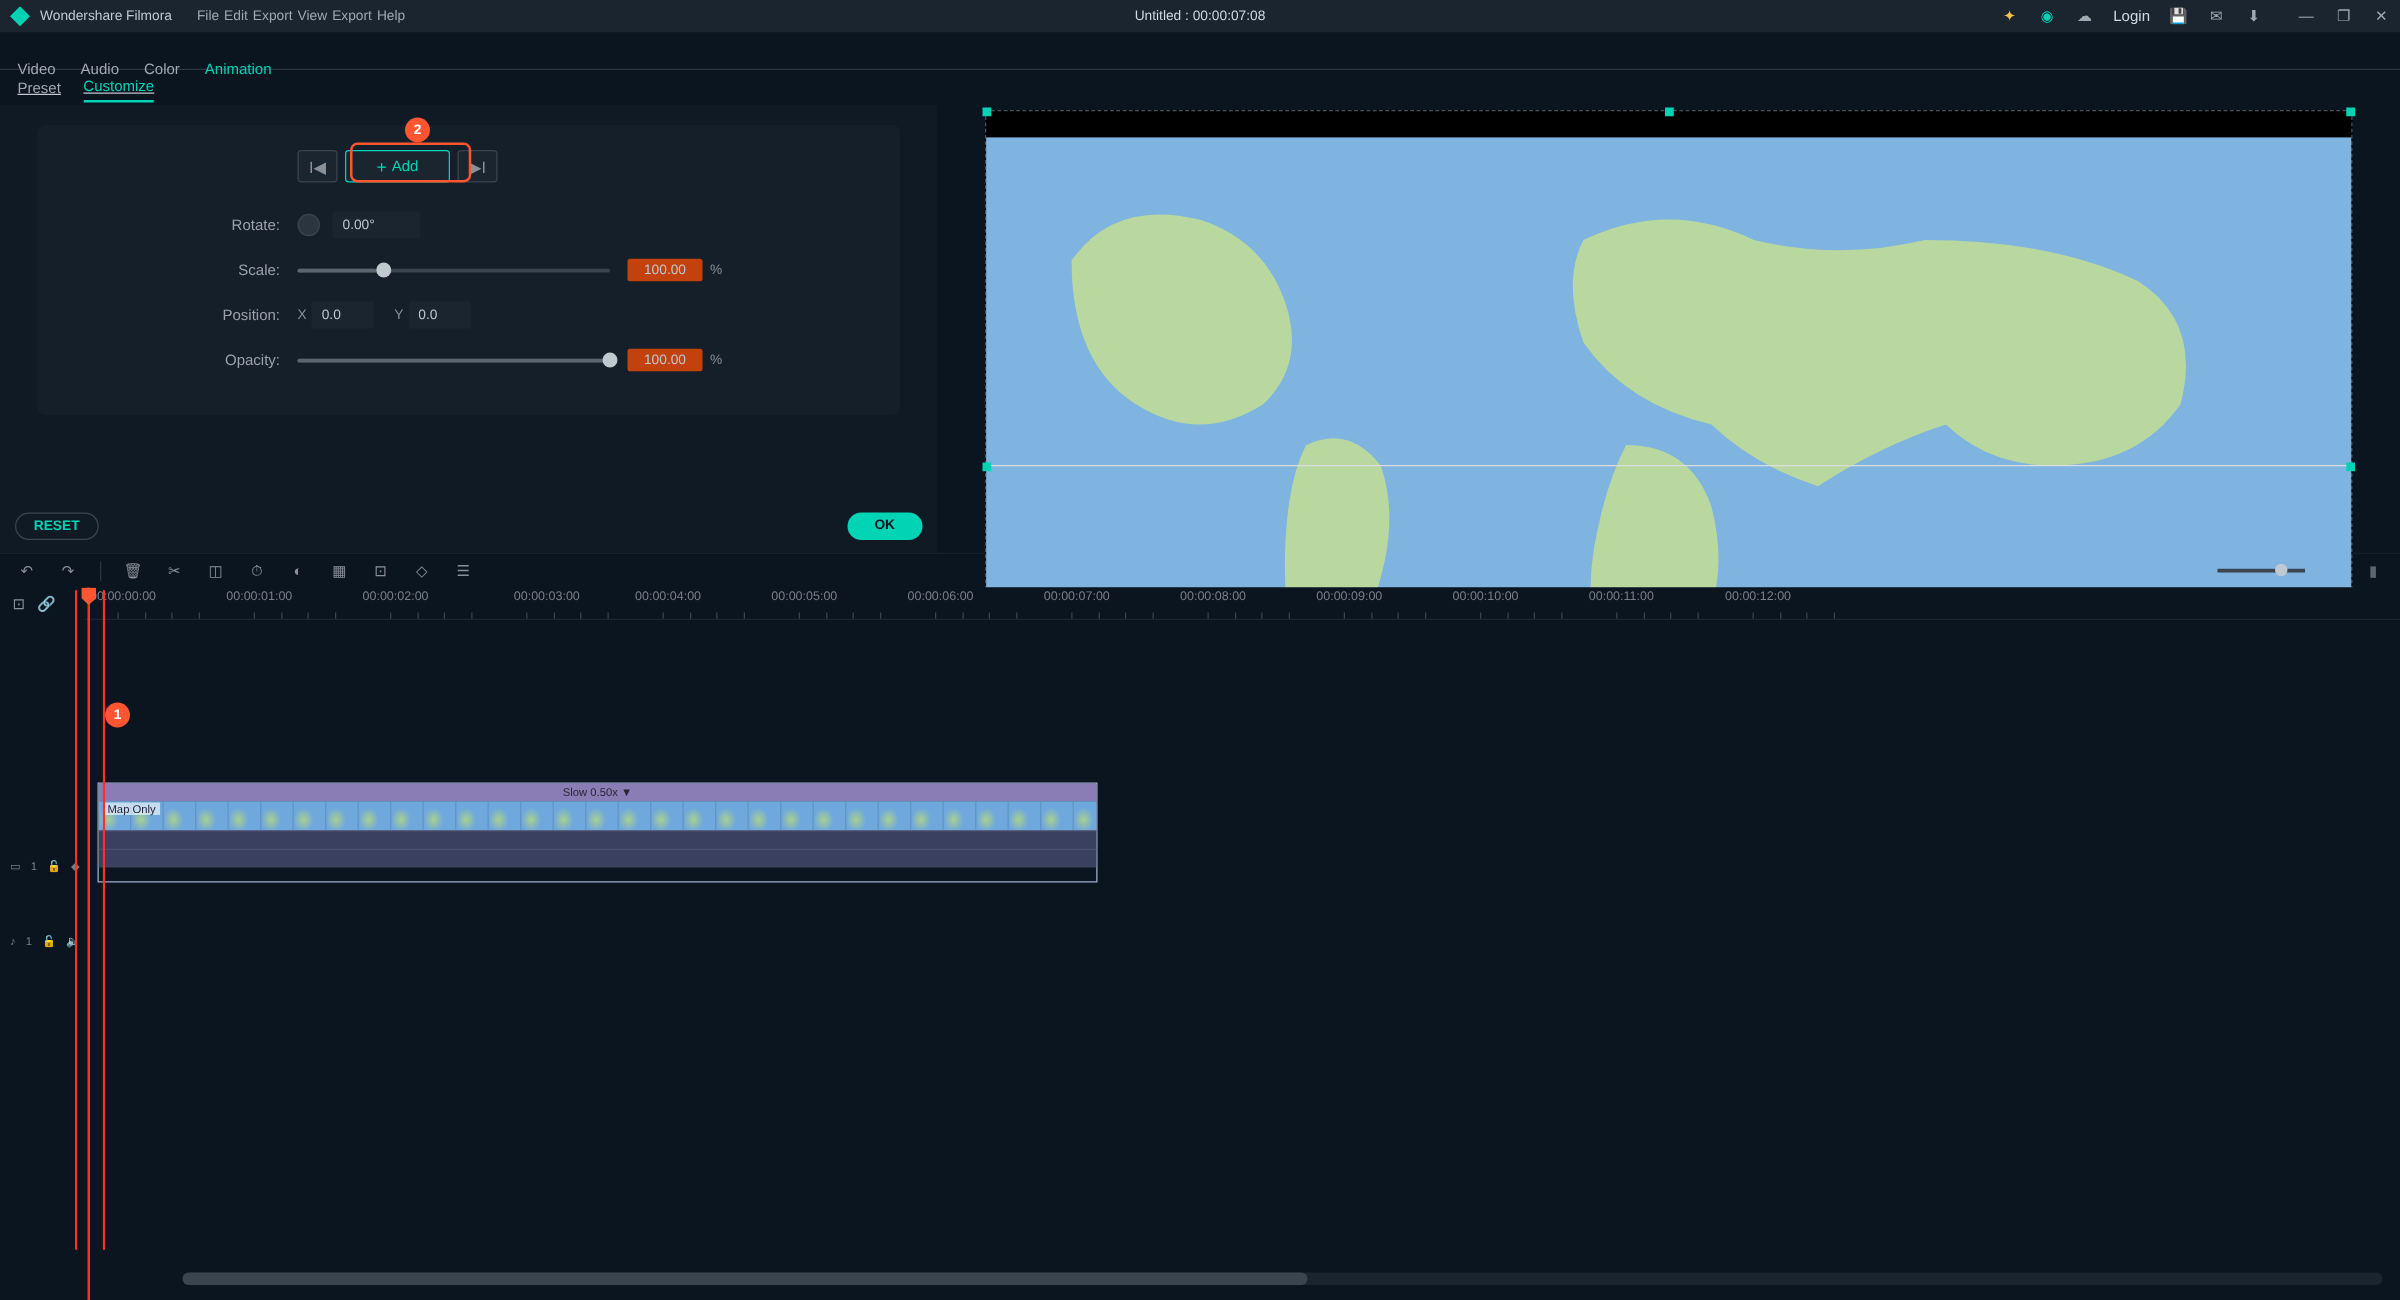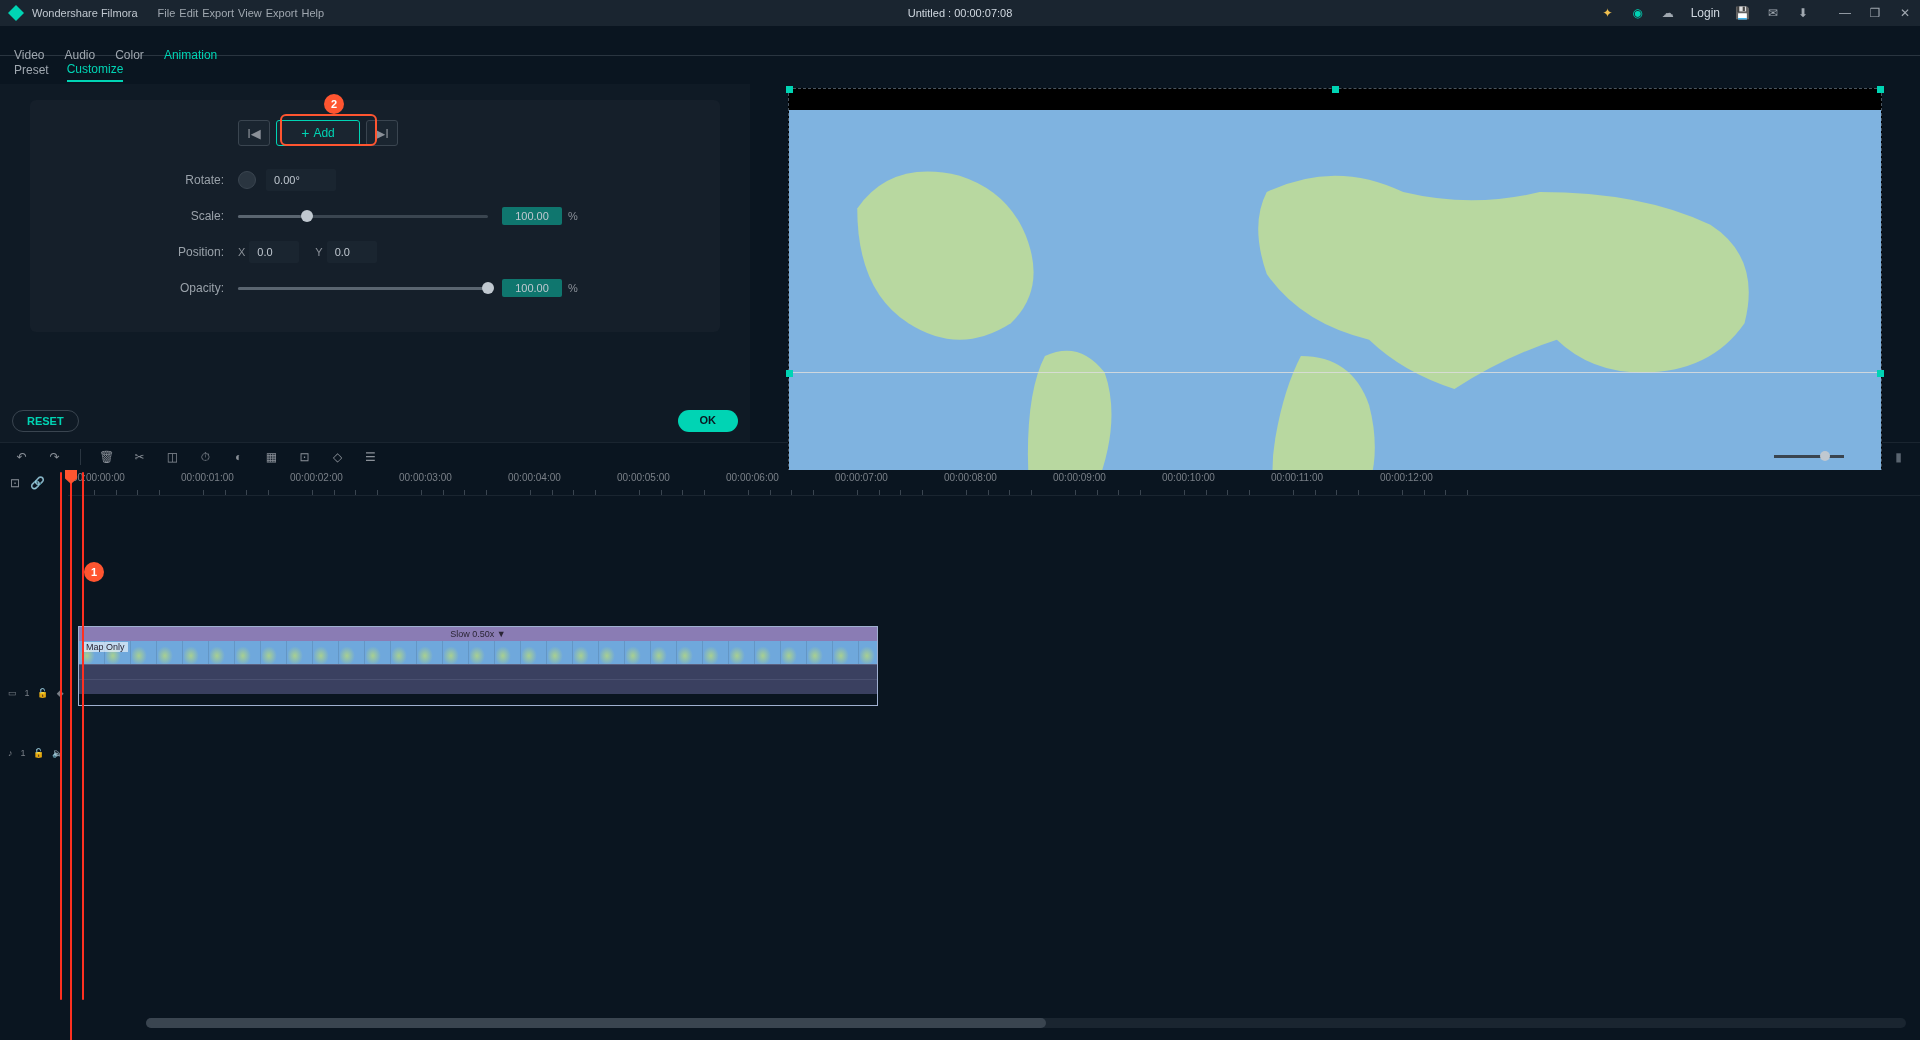--- a/index.html
+++ b/index.html
@@ -16,21 +16,21 @@
 .titlebar .right .icon { width: 14px; height: 14px; display: flex; align-items: center; justify-content: center; color: #a0a8b0; cursor: pointer; }
 .titlebar .right .login { font-size: 12px; color: #d0d8e0; }
 .win-controls { display: flex; gap: 16px; margin-left: 12px; }
 
 
 .tabs-row { height: 30px; background: #0a1520; display: flex; align-items: center; padding: 0 14px; gap: 20px; border-bottom: 1px solid #2a3540; }
 .tabs-row span { font-size: 12px; color: #a0a8b0; cursor: pointer; padding: 6px 0; margin-top: 28px; }
 .tabs-row span.active { color: #00d4b4; }
 
 
-.subtabs { height: 28px; background: #0a1520; display: flex; align-items: center; padding: 0 14px; gap: 18px; }
+.subtabs { height: 28px; background: #0a1520; display: flex; align-items: center; padding: 0 14px; gap: 18px; text-decoration: underline; }
 .subtabs span { font-size: 12px; color: #a0a8b0; cursor: pointer; padding: 4px 0; }
 .subtabs span.active { color: #00d4b4; border-bottom: 2px solid #00d4b4; }
 
 
 .main { display: flex; height: 358px; }
 .left-panel { width: 750px; background: #0f1a25; position: relative; }
 .right-panel { flex: 1; background: #0a1520; display: flex; flex-direction: column; position: relative; }
 
 
 .anim-box { margin: 16px 30px; background: #151f2a; border-radius: 6px; padding: 20px 30px 24px; position: relative; }
@@ -41,21 +41,21 @@
 .kf-add { width: 84px; height: 26px; background: #1a2530; border: 1px solid #00d4b4; border-radius: 3px; display: flex; align-items: center; justify-content: center; color: #00d4b4; cursor: pointer; font-size: 12px; gap: 4px; }
 .kf-add .plus { font-size: 14px; }
 
 .prop-row { display: flex; align-items: center; height: 32px; margin-bottom: 4px; }
 .prop-label { width: 178px; text-align: right; padding-right: 14px; font-size: 12px; color: #9aa2aa; }
 .prop-dial { width: 18px; height: 18px; border-radius: 50%; background: #2a3540; border: 1px solid #3a4550; margin-right: 10px; }
 .prop-input { width: 70px; height: 22px; background: #1a2530; border: none; color: #c0c8d0; font-size: 11px; padding: 0 8px; border-radius: 2px; }
 .slider-track { width: 250px; height: 3px; background: #3a4550; position: relative; margin-right: 14px; border-radius: 2px; }
 .slider-fill { position: absolute; left: 0; top: 0; height: 3px; background: #5a6570; border-radius: 2px; }
 .slider-thumb { position: absolute; top: -5px; width: 12px; height: 12px; background: #c0c8d0; border-radius: 50%; }
-.prop-value { width: 60px; text-align: center; font-size: 11px; background: #0f766e; padding: 3px 6px; border-radius: 2px; }
+.prop-value { width: 60px; text-align: center; font-size: 11px; background: #c2410c; padding: 3px 6px; border-radius: 2px; }
 .prop-unit { margin-left: 6px; font-size: 11px; color: #8a9098; }
 .xy-label { color: #8a9098; margin-right: 4px; font-size: 11px; }
 
 
 .panel-footer { position: absolute; bottom: 10px; left: 12px; right: 12px; display: flex; justify-content: space-between; }
 .reset-btn { padding: 4px 14px; border: 1px solid #3a4550; border-radius: 12px; color: #00d4b4; font-size: 11px; font-weight: 700; cursor: pointer; }
 .ok-btn { padding: 4px 22px; background: #00d4b4; border-radius: 12px; color: #0a1520; font-size: 11px; font-weight: 700; cursor: pointer; }
 
 
 .preview-area { flex: 1; display: flex; align-items: center; justify-content: center; padding: 4px 38px; position: relative; }
@@ -319,21 +319,21 @@
         <div class="ruler-tick" style="left: 113px;">00:00:01:00</div>
         <div class="ruler-minor" style="left: 134.8px;"></div>
         <div class="ruler-minor" style="left: 156.6px;"></div>
         <div class="ruler-minor" style="left: 178.4px;"></div>
         <div class="ruler-minor" style="left: 200.2px;"></div>
         <div class="ruler-tick" style="left: 222px;">00:00:02:00</div>
         <div class="ruler-minor" style="left: 243.8px;"></div>
         <div class="ruler-minor" style="left: 265.6px;"></div>
         <div class="ruler-minor" style="left: 287.4px;"></div>
         <div class="ruler-minor" style="left: 309.2px;"></div>
-        <div class="ruler-tick" style="left: 331px;">00:00:03:00</div>
+        <div class="ruler-tick" style="left: 343px;">00:00:03:00</div>
         <div class="ruler-minor" style="left: 352.8px;"></div>
         <div class="ruler-minor" style="left: 374.6px;"></div>
         <div class="ruler-minor" style="left: 396.4px;"></div>
         <div class="ruler-minor" style="left: 418.2px;"></div>
         <div class="ruler-tick" style="left: 440px;">00:00:04:00</div>
         <div class="ruler-minor" style="left: 461.8px;"></div>
         <div class="ruler-minor" style="left: 483.6px;"></div>
         <div class="ruler-minor" style="left: 505.4px;"></div>
         <div class="ruler-minor" style="left: 527.2px;"></div>
         <div class="ruler-tick" style="left: 549px;">00:00:05:00</div>

